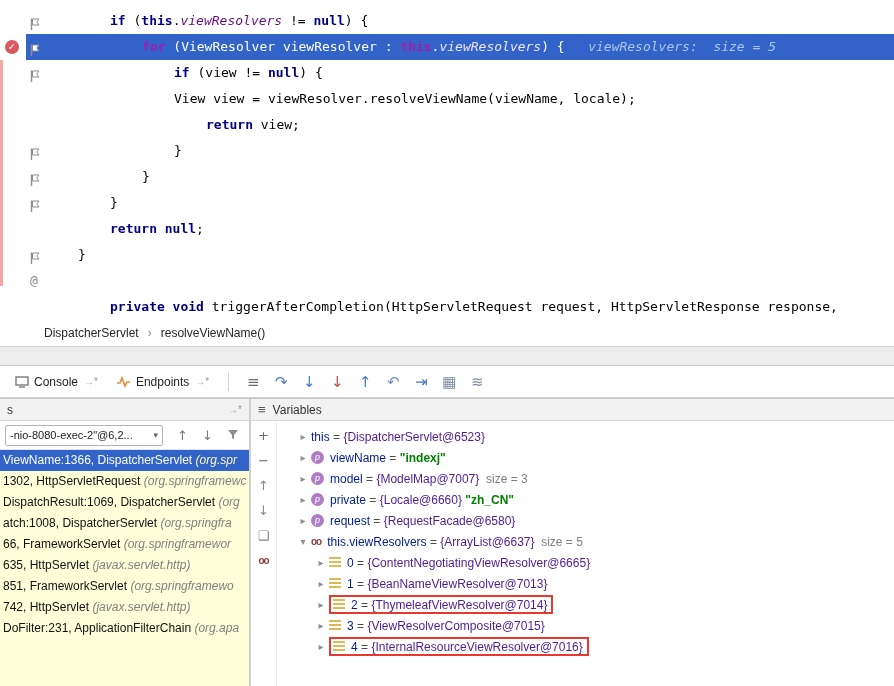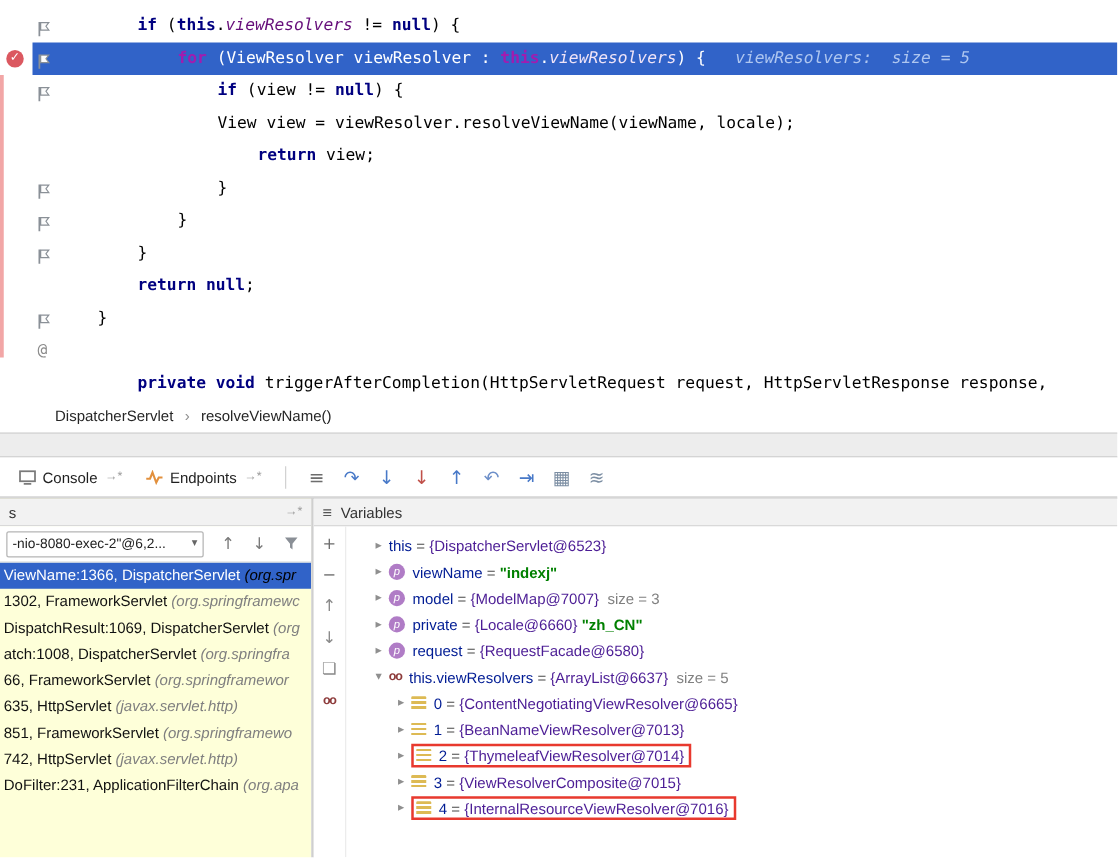--- a/index.html
+++ b/index.html
@@ -59,21 +59,21 @@
                 padding: 0 5px; border-bottom: 1px solid #e3e3e3; }
   .thread-combo { flex: 0 0 158px; width: 158px; height: 21px; border: 1px solid #b5b5b5; border-radius: 2px;
                   background: #fff; font-size: 11px; color: #222; display: flex; align-items: center;
                   justify-content: space-between; padding: 0 4px; white-space: nowrap; overflow: hidden; }
   .combo-chev { color: #666; font-size: 9px; font-family: "DejaVu Sans", sans-serif; }
   .mini-icon { color: #7a7a7a; font-size: 13px; font-family: "DejaVu Sans", sans-serif; display: flex; align-items: center; }
   .frames-list { flex: 1; overflow: hidden; font-size: 12px; }
   .frame-row { height: 21px; line-height: 21px; padding-left: 3px; white-space: nowrap; overflow: hidden; color: #111; }
   .frame-row .pkg { color: #7f7f7f; font-style: italic; }
   .frame-row.selected { background: #3163c8; color: #fff; }
-  .frame-row.selected .pkg { color: #000000; }
+  .frame-row.selected .pkg { color: #fef9c3; }
 
   .splitter { width: 2px; background: #cfcfcf; }
 
   
   .vars-panel { flex: 1; display: flex; flex-direction: column; background: #fff; overflow: hidden; }
   .vars-panel .panel-header { gap: 7px; }
   .menu-glyph { color: #555; font-size: 13px; }
   .vars-body { flex: 1; display: flex; overflow: hidden; }
   .vars-side { flex: 0 0 26px; width: 26px; display: flex; flex-direction: column; align-items: center;
                padding-top: 7px; gap: 9px; border-right: 1px solid #ececec; }
@@ -196,21 +196,21 @@
         <span class="mini-icon">↑</span>
         <span class="mini-icon">↓</span>
         <span class="mini-icon">
           <svg width="12" height="12" viewBox="0 0 12 12">
               <path d="M1 1 h10 L7 6 v4.5 L5 9 V6 Z" fill="#8a8f96"></path>
             </svg>
         </span>
       </div>
       <div id="frames-list" class="frames-list">
           <div class="frame-row selected"><span class="fmain">ViewName:1366, DispatcherServlet </span><span class="pkg">(org.spr</span></div>
-          <div class="frame-row"><span class="fmain">1302, FrameworkServlet </span><span class="pkg">(org.springframewc</span></div>
+          <div class="frame-row"><span class="fmain">1302, HttpServletRequest </span><span class="pkg">(org.springframewc</span></div>
           <div class="frame-row"><span class="fmain">DispatchResult:1069, DispatcherServlet </span><span class="pkg">(org</span></div>
           <div class="frame-row"><span class="fmain">atch:1008, DispatcherServlet </span><span class="pkg">(org.springfra</span></div>
           <div class="frame-row"><span class="fmain">66, FrameworkServlet </span><span class="pkg">(org.springframewor</span></div>
           <div class="frame-row"><span class="fmain">635, HttpServlet </span><span class="pkg">(javax.servlet.http)</span></div>
           <div class="frame-row"><span class="fmain">851, FrameworkServlet </span><span class="pkg">(org.springframewo</span></div>
           <div class="frame-row"><span class="fmain">742, HttpServlet </span><span class="pkg">(javax.servlet.http)</span></div>
           <div class="frame-row"><span class="fmain">DoFilter:231, ApplicationFilterChain </span><span class="pkg">(org.apa</span></div>
         </div>
     </div>
 

